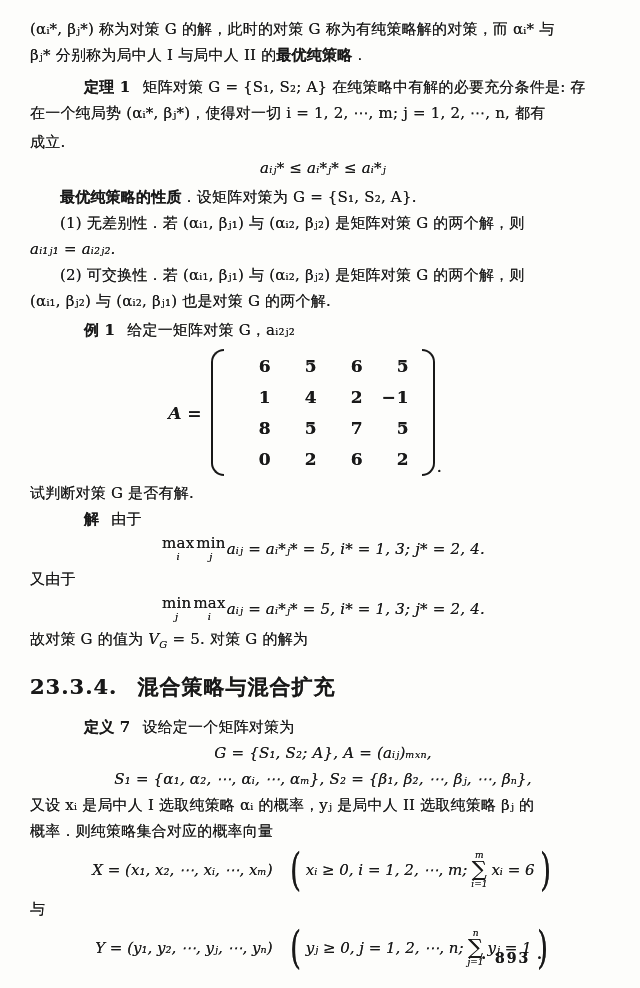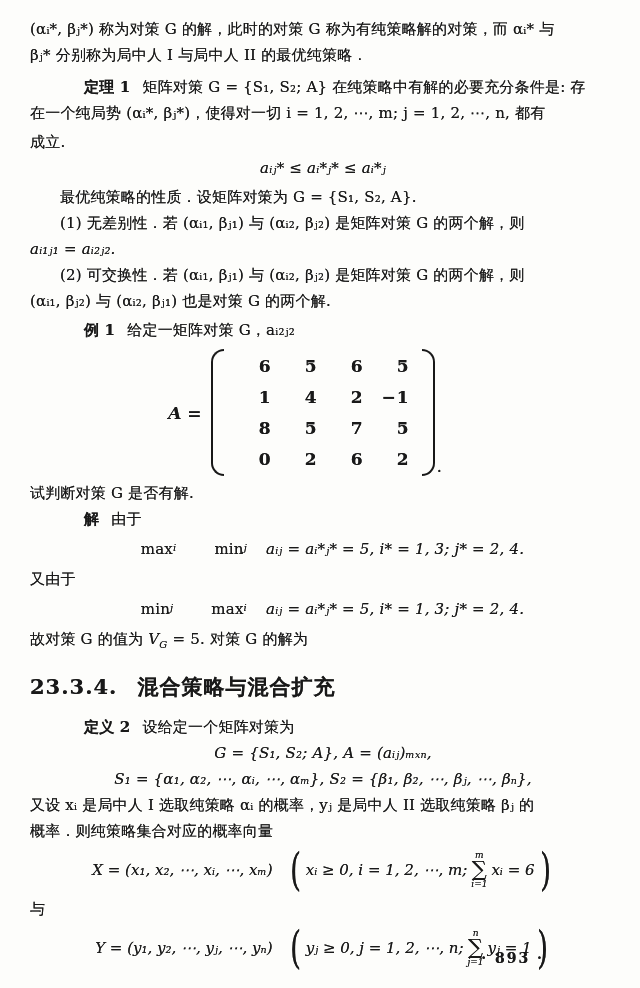--- a/index.html
+++ b/index.html
@@ -11,29 +11,29 @@
     color:#191919;
     font-family:"DejaVu Serif", serif;
     font-size:15px;
     padding:16px 24px 0 30px;
     overflow:hidden;
     text-shadow:0 0 .5px rgba(10,10,10,.75);
   }
   .line { line-height:26px; min-height:26px; letter-spacing:.2px; }
   .indent { text-indent:2em; }
   .center { text-align:center; }
-  .bold { font-weight:normal; }
+  .bold { font-weight:bold; }
   .lbl { font-weight:bold; margin-right:12px;margin-left:24px; }
   .math { font-style:italic; }
   .gap-top-sm { margin-top:3px; }
   .gap-top-md { margin-top:6px; }
 
   
-  .op { display:inline-flex; flex-direction:row; 
-        vertical-align:middle; line-height:1; margin:0 19px; font-style:normal; }
+  .op { display:inline-flex; flex-direction:column; align-items:center;
+        vertical-align:middle; line-height:1; margin:0 1px; font-style:normal; }
   .op .opname { font-size:15px; font-style:normal; }
   .op .opsub  { font-size:10px; font-style:italic; margin-top:1px; }
 
   
   .sum { display:inline-flex; flex-direction:column; align-items:center;
          vertical-align:middle; line-height:1; margin:0 4px; }
   .sum .limit { font-size:9px; font-style:italic; line-height:1; }
   .sum .sym   { font-size:21px; font-style:normal; line-height:.95; }
 
   
@@ -142,21 +142,21 @@
         <span class="opname">max</span>
         <span class="opsub">i</span>
       </span>
     <span>aᵢⱼ = aᵢ*ⱼ* = 5, i* = 1, 3;  j* = 2, 4.</span>
   </div>
 
   <div class="line"><span>故对策 G 的值为 </span><span class="math">V</span><sub>G</sub><span> = 5.  对策 G 的解为</span></div>
 
   <div class="section-heading"><span class="num">23.3.4.</span><span>混合策略与混合扩充</span></div>
 
-  <div class="line indent"><span class="lbl">定义 2</span><span>设给定一个矩阵对策为</span></div>
+  <div class="line indent"><span class="lbl">定义 7</span><span>设给定一个矩阵对策为</span></div>
   <div class="line center math">G = {S₁, S₂; A},  A = (aᵢⱼ)ₘₓₙ,</div>
   <div class="line center math">S₁ = {α₁, α₂, ⋯, αᵢ, ⋯, αₘ},  S₂ = {β₁, β₂, ⋯, βⱼ, ⋯, βₙ},</div>
   <div class="line">又设 xᵢ 是局中人 I 选取纯策略 αᵢ 的概率，yⱼ 是局中人 II 选取纯策略 βⱼ 的</div>
   <div class="line">概率．则纯策略集合对应的概率向量</div>
 
   <div class="formula-row math">
     <span>X = (x₁, x₂, ⋯, xᵢ, ⋯, xₘ)</span>
     <span class="cond-group">
       <span class="bigparen">(</span>
       <span class="cond">

